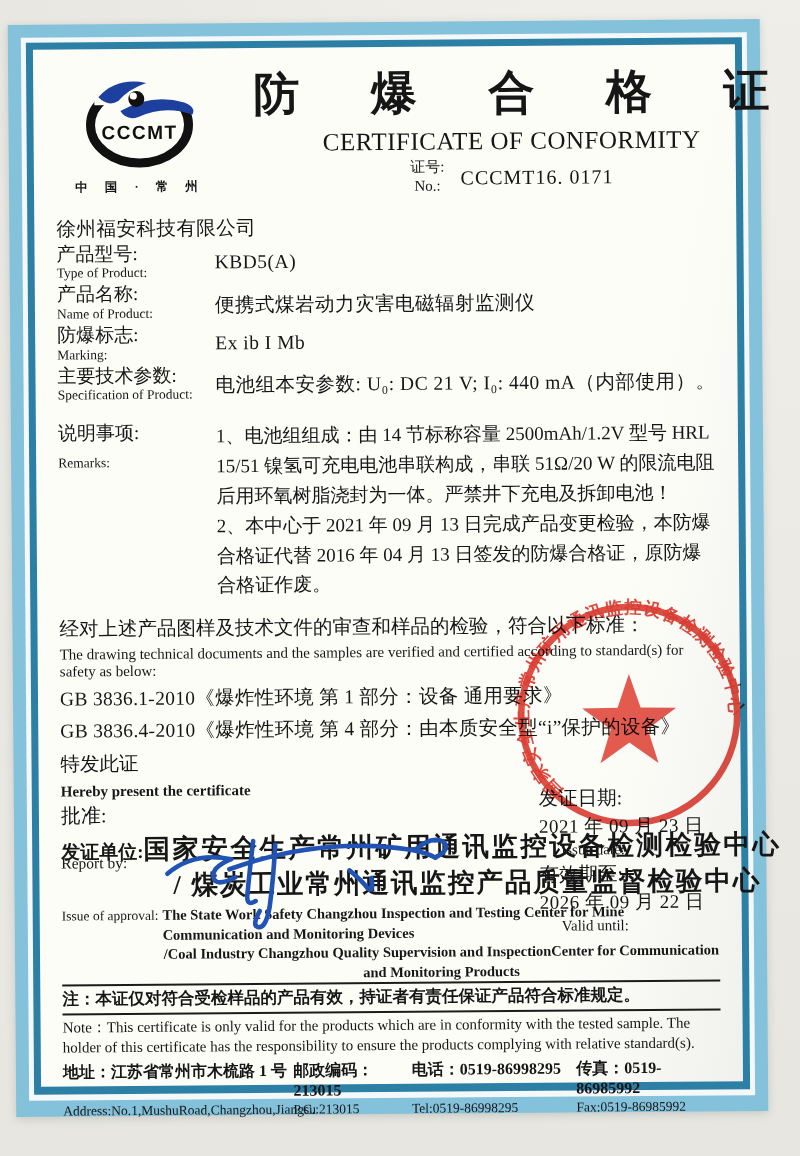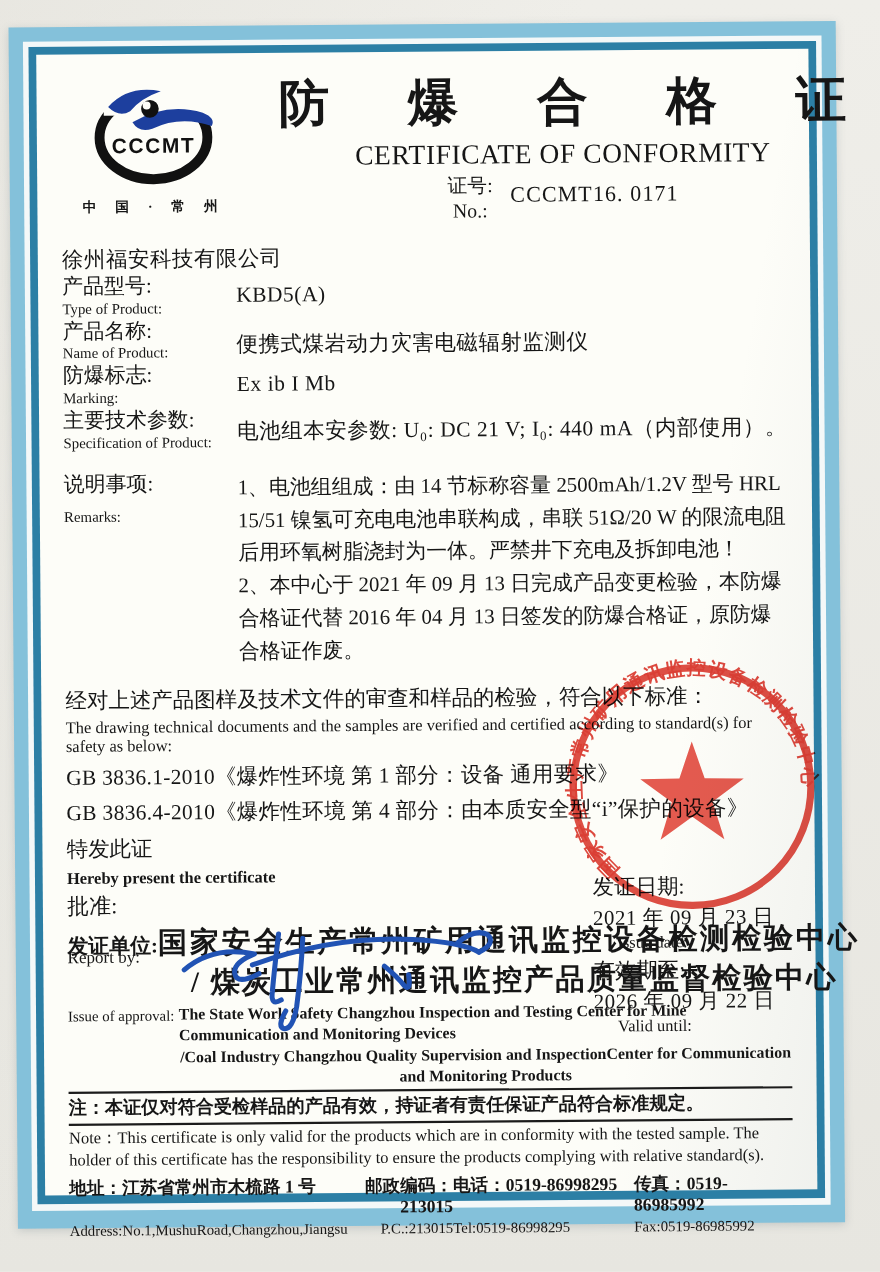--- a/index.html
+++ b/index.html
@@ -45,21 +45,21 @@
   .logo-block { width: 168px; flex: 0 0 auto; text-align: center; padding-top: 12px; }
   .logo-region { font-size: 12.5px; letter-spacing: 7px; margin-top: 2px; font-weight: bold; }
   .titles { flex: 1; text-align: center; padding-right: 46px; }
   .title-zh {
     font-size: 46px; font-weight: 600;
     letter-spacing: 30px; text-indent: 30px;
     margin-top: 4px; white-space: nowrap;
   }
   .title-en { font-size: 25px; letter-spacing: 0.5px; margin-top: 3px; white-space: nowrap; }
   .certno-row { display: flex; justify-content: center; margin-top: 2px; }
-  .certno-labels { text-align: center; font-size: 18px; line-height: 1.25; }
+  .certno-labels { text-align: center; font-size: 15px; line-height: 1.25; }
   .certno-value { font-size: 20px; margin-left: 16px; padding-top: 9px; letter-spacing: 1px; }
 
   
   .fields { margin-top: 8px; }
   .field-row { display: flex; margin-bottom: 1px; }
   .f-label { width: 158px; flex: 0 0 auto; }
   .f-zh { font-size: 19px; line-height: 1.2; }
   .f-en { font-size: 13.5px; line-height: 1.25; }
   .f-value { font-size: 19.5px; padding-top: 9px; letter-spacing: .5px; }
   .f-value.tech { padding-top: 7px; }
@@ -109,21 +109,21 @@
   .footer { margin-top: auto; }
   .note-zh {
     border-top: 2px solid #1b1b1b;
     border-bottom: 2px solid #1b1b1b;
     font-size: 16.5px; font-weight: bold;
     padding: 2px 0 3px 0;
   }
   .note-en { font-size: 15px; line-height: 1.32; margin-top: 3px; }
   .addr-row { display: flex; margin-top: 4px; font-size: 16px; font-weight: bold; }
   .addr-row-en { display: flex; font-size: 13.5px; margin-top: 2px; }
-  .c1 { width: 35%; } .c2 { width: 18%; text-align: right; } .c3 { width: 25%; } .c4 { width: 22%; }
+  .c1 { width: 35%; } .c2 { width: 18%; } .c3 { width: 25%; } .c4 { width: 22%; }
 </style>
 </head>
 <body>
 
 <div class="scan-bg"></div>
 
 <div class="frame">
   <div class="frame-gap"></div>
   <div class="frame-line"></div>
 

